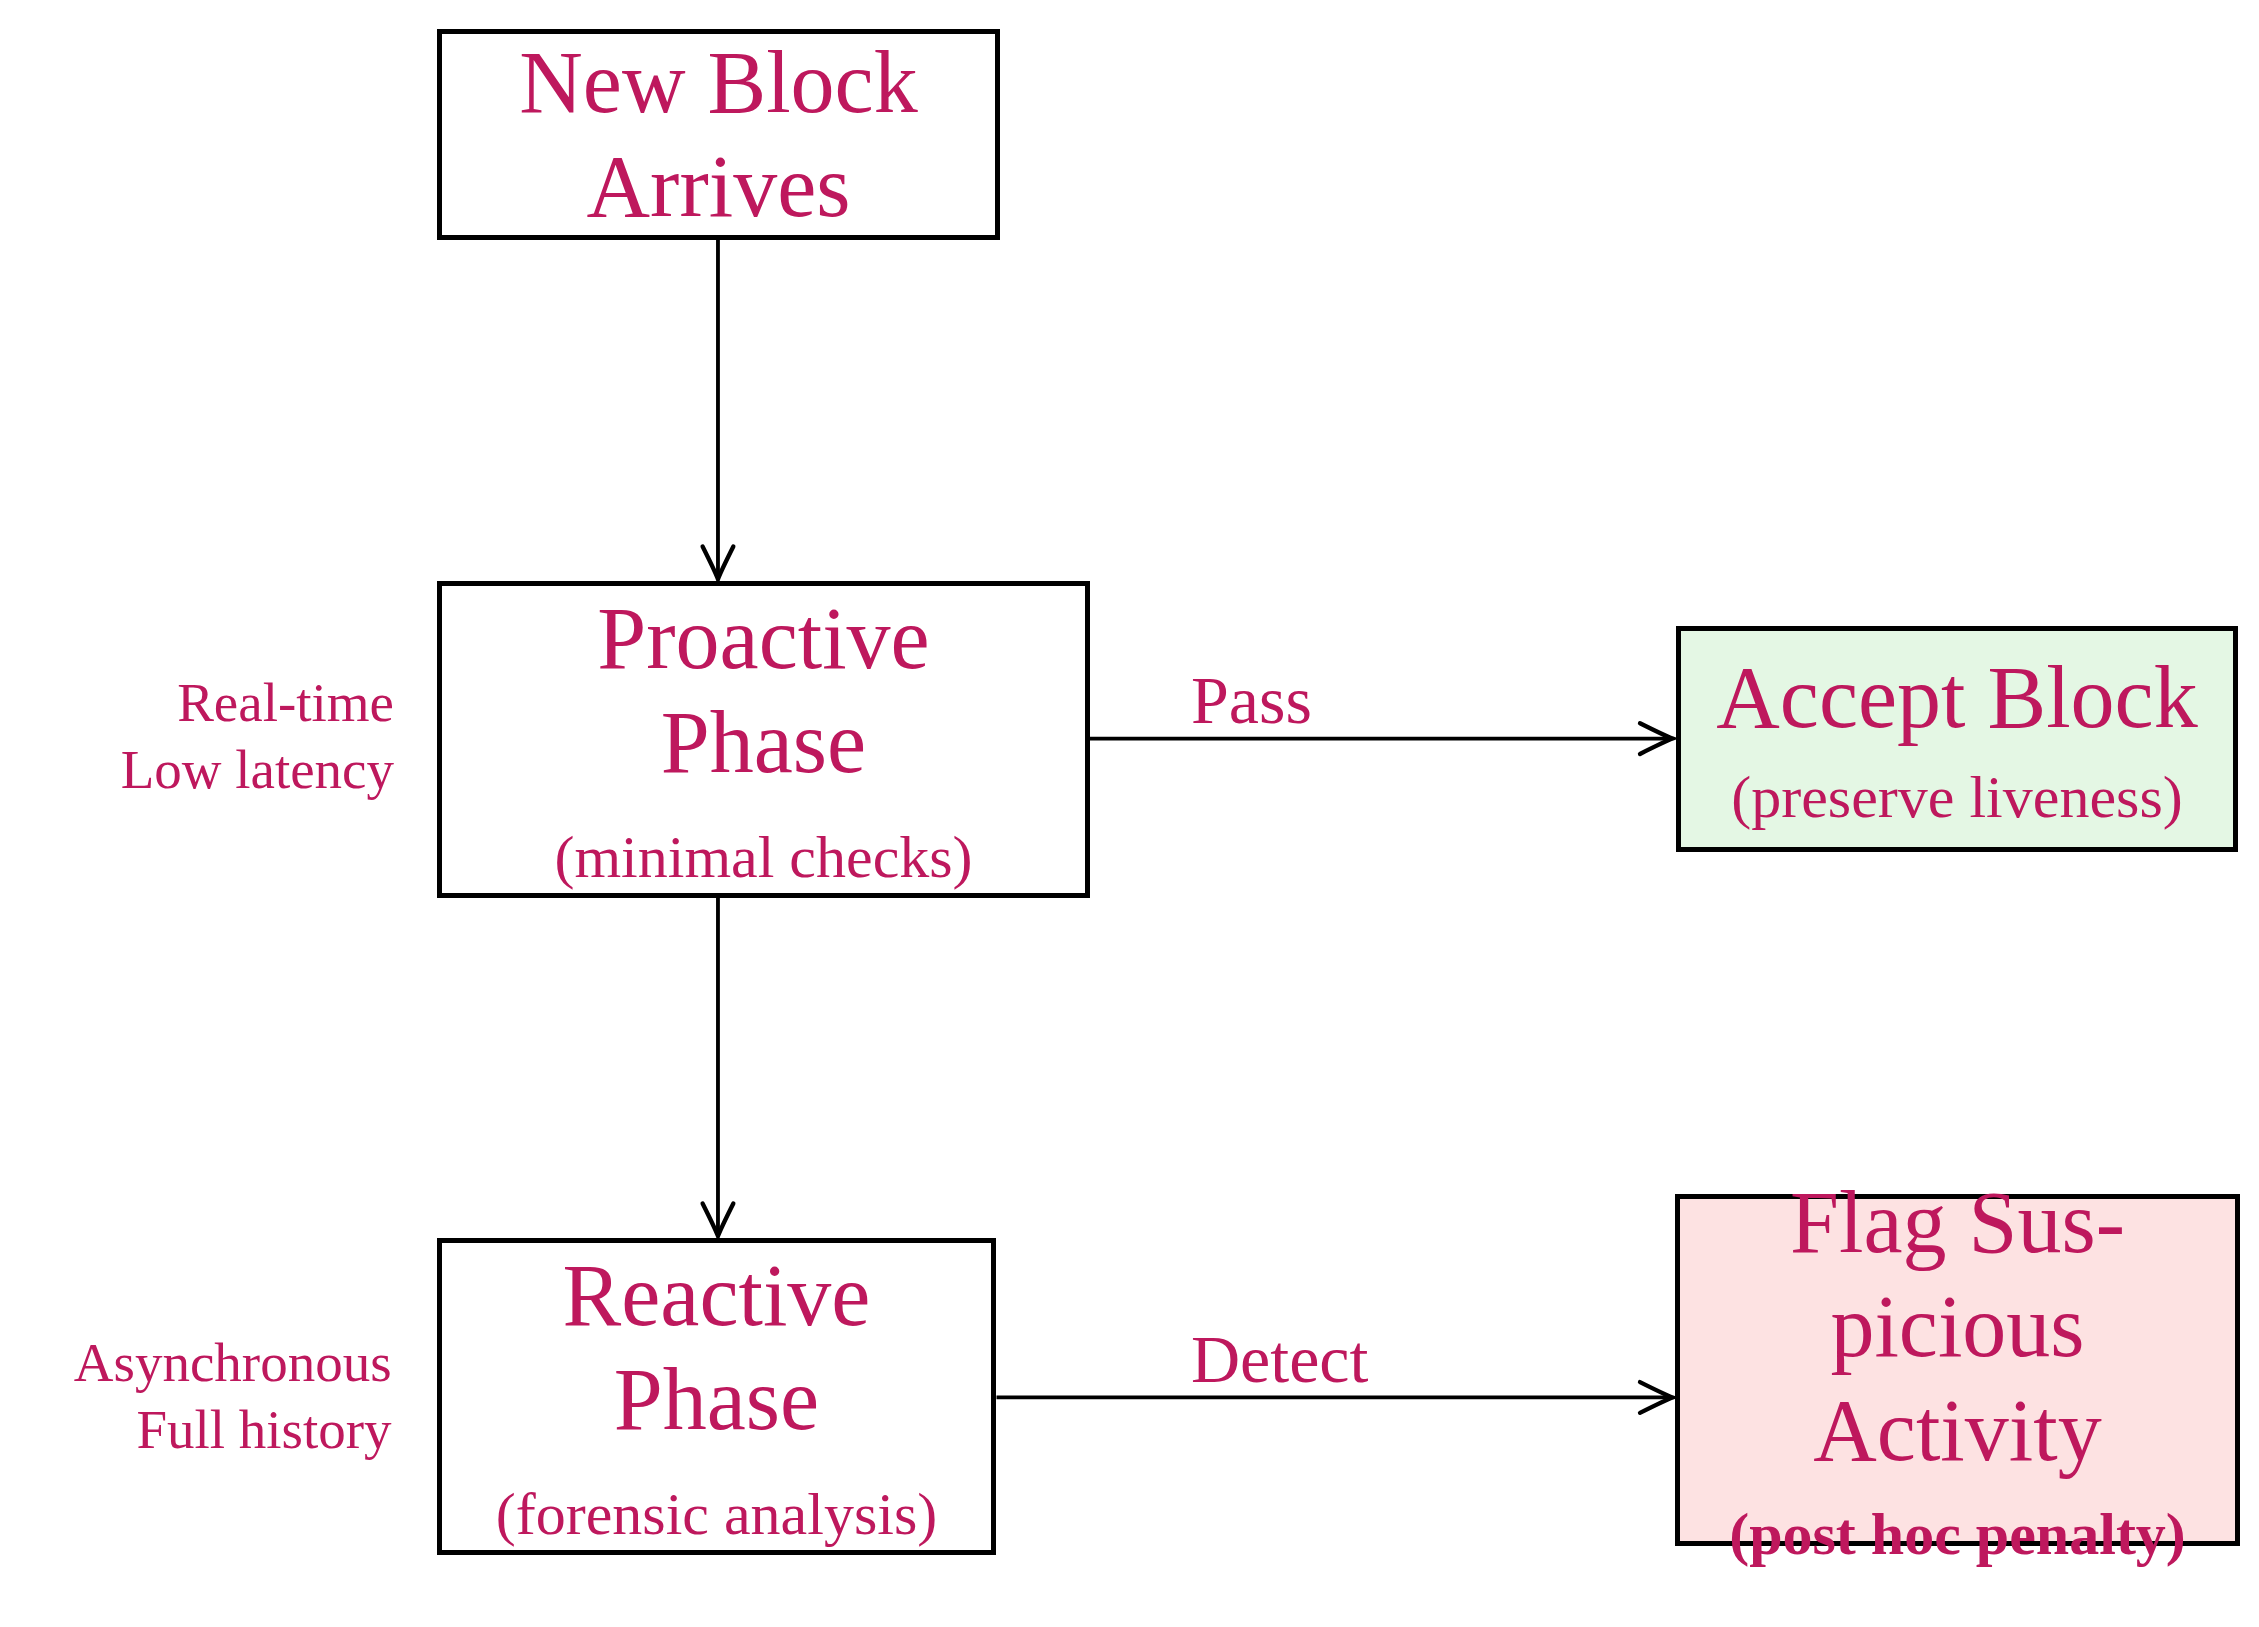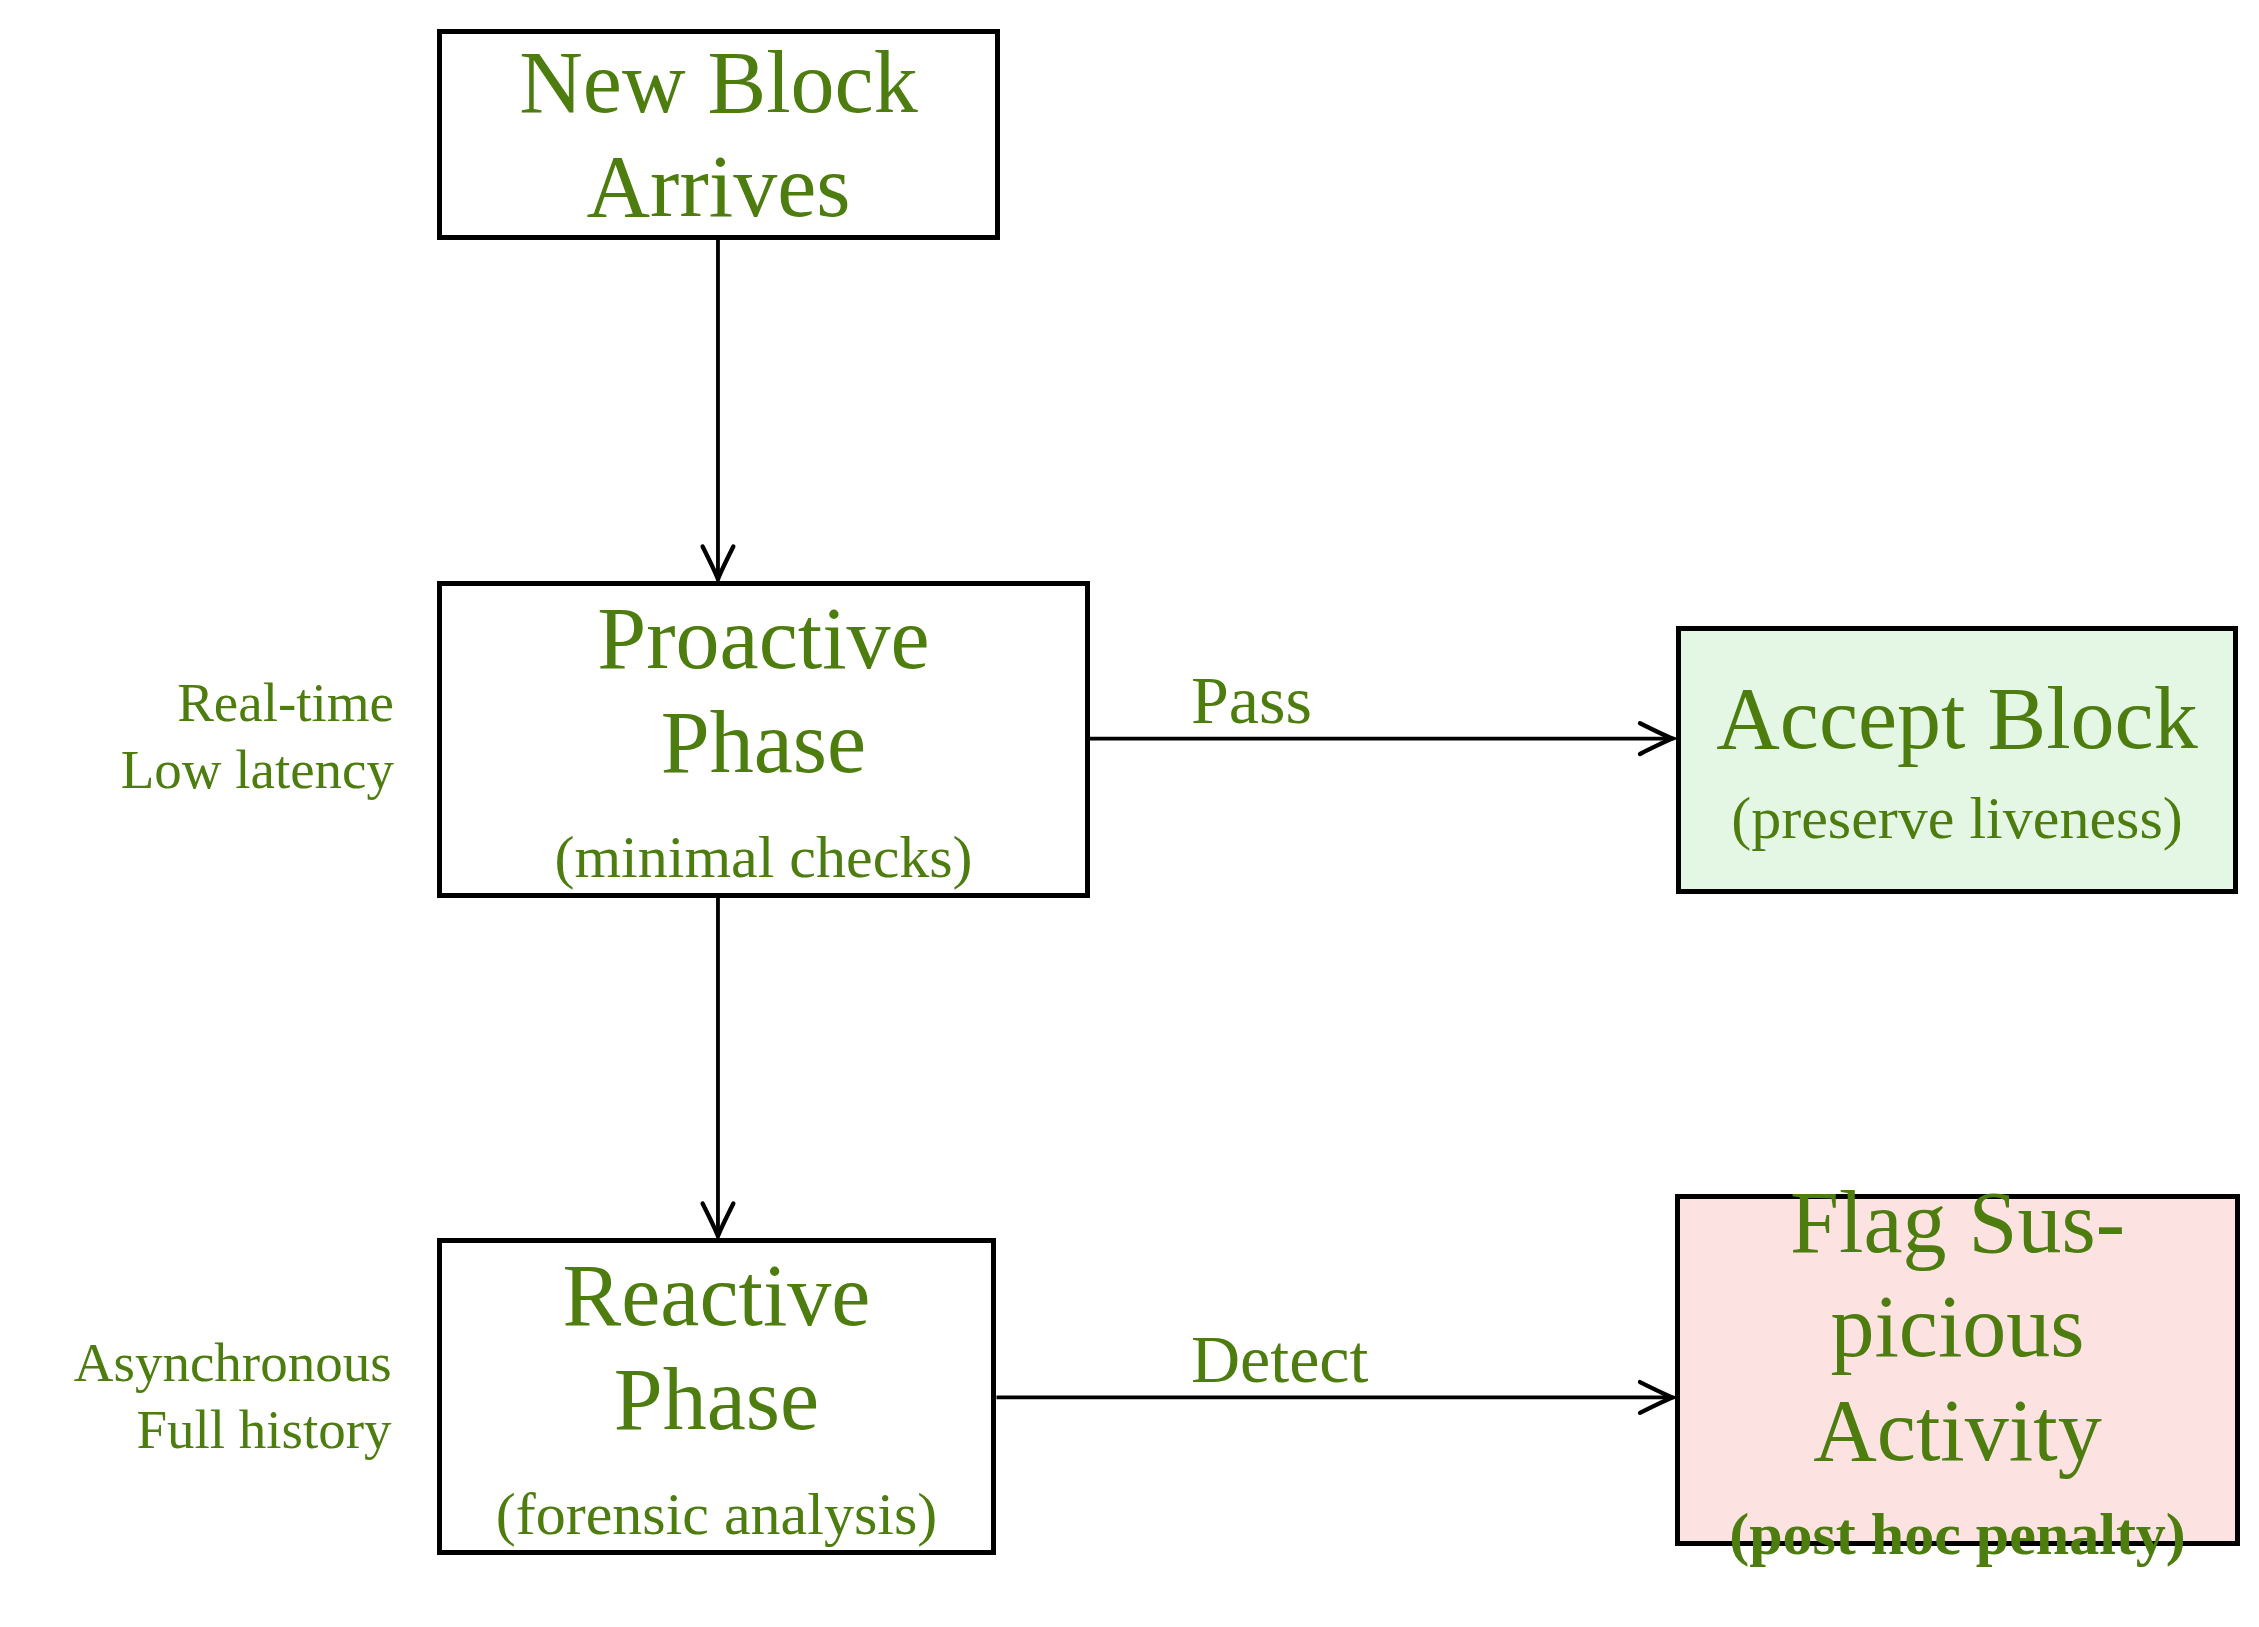--- a/index.html
+++ b/index.html
@@ -6,21 +6,21 @@
     margin: 0;
     padding: 0;
     background: #ffffff;
   }
   .canvas {
     position: relative;
     width: 2260px;
     height: 1627px;
     background: #ffffff;
     font-family: "Liberation Serif", "DejaVu Serif", serif;
-    color: #4d7c0f;
+    color: #be185d;
     overflow: hidden;
   }
   .edges-layer {
     position: absolute;
     left: 0;
     top: 0;
     width: 2260px;
     height: 1627px;
   }
   .node {
@@ -41,21 +41,21 @@
   }
   .node-sub {
     font-size: 60px;
     line-height: 1.15;
     margin-top: 29px;
     white-space: nowrap;
   }
   #node-new-block   { left: 437px; top:  29px; width: 563px; height: 211px; }
   #node-proactive   { left: 437px; top: 581px; width: 653px; height: 317px; }
   #node-reactive    { left: 437px; top: 1238px; width: 559px; height: 317px; }
-  #node-accept      { left: 1676px; top: 626px; width: 562px; height: 268px; text-align: right; }
+  #node-accept      { left: 1676px; top: 626px; width: 562px; height: 226px; text-align: right; }
   #node-flag        { left: 1675px; top: 1194px; width: 565px; height: 352px; }
   #node-accept .node-sub { margin-top: 13.4px; }
   #node-flag .node-sub   { margin-top: 17.3px; font-weight: bold; }
 
   .annotation {
     position: absolute;
     font-size: 55px;
     line-height: 1.22;
     text-align: right;
     white-space: nowrap;

